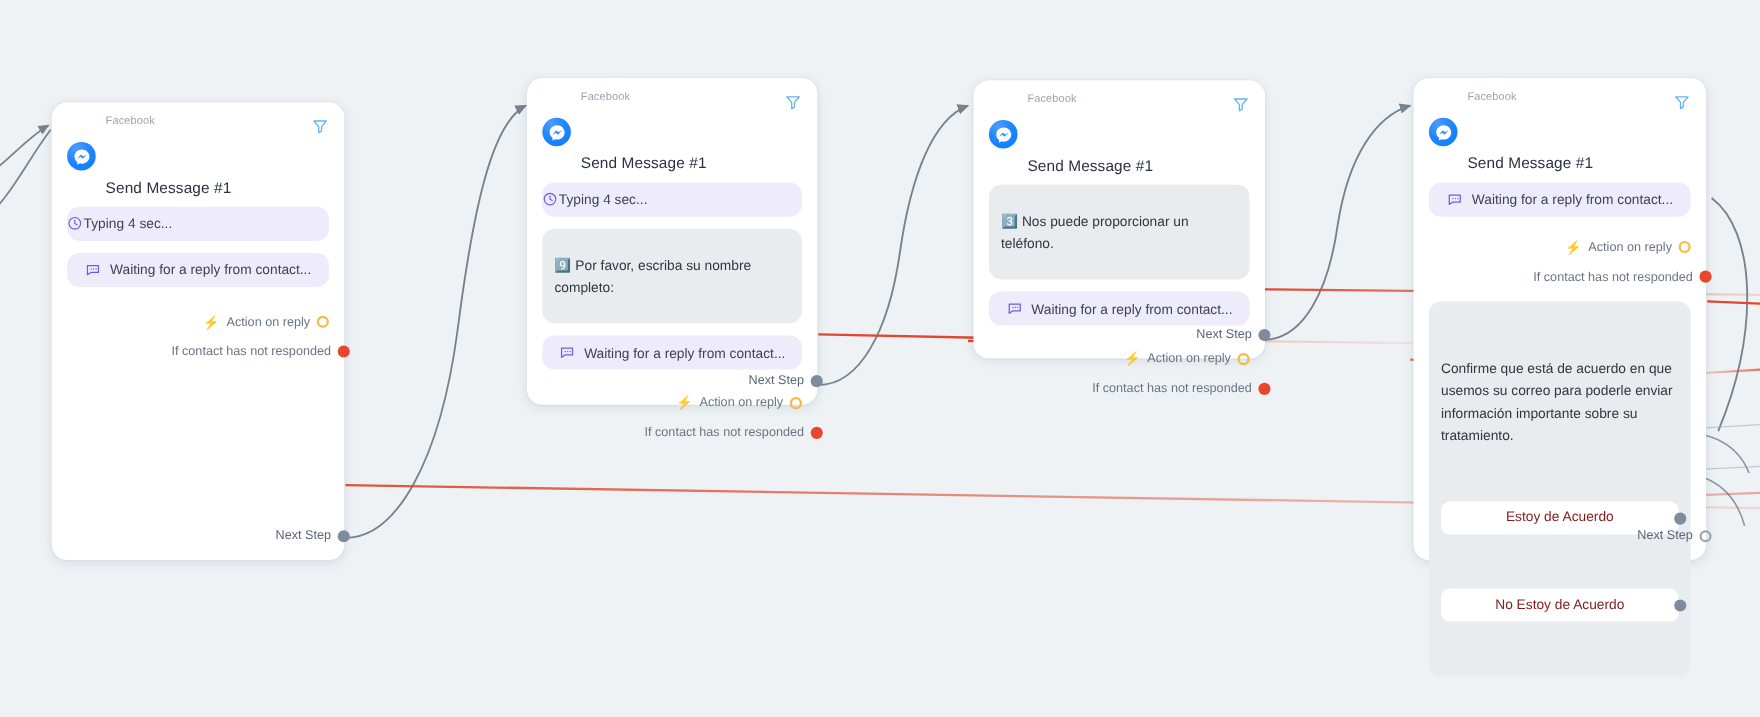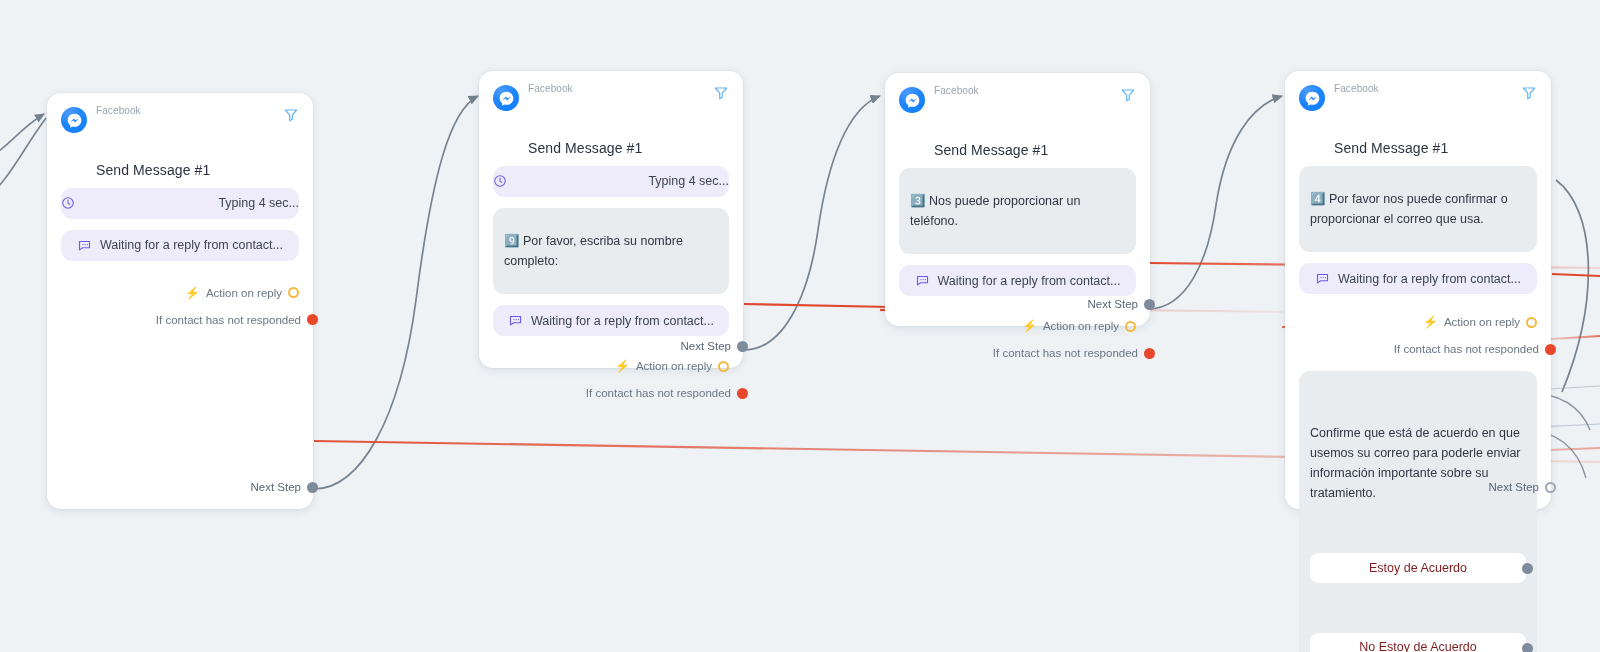--- a/index.html
+++ b/index.html
@@ -31,21 +31,21 @@
   .node {
     position: absolute;
     background: #ffffff;
     border-radius: 14px;
     box-shadow: 0 2px 10px rgba(32, 48, 74, 0.10), 0 0 0 1px rgba(32,48,74,0.03);
     box-sizing: border-box;
     padding: 12px 14px 12px 14px;
   }
   .node-head {
     display: flex;
-    align-items: flex-start;
+    align-items: center;
     gap: 9px;
     position: relative;
     margin-bottom: 10px;
   }
   .msgr-icon {
     width: 26px;
     height: 26px;
     border-radius: 50%;
     background: radial-gradient(circle at 32% 22%, #4d9bff 0%, #1f86fc 45%, #0a7cff 100%);
     flex: 0 0 auto;
@@ -76,22 +76,22 @@
     height: 16px;
   }
 
   
   .chip-typing {
     background: #eeecfb;
     border-radius: 11px;
     height: 31px;
     display: flex;
     align-items: center;
-    justify-content: space-between;
-    gap: 20px;
+    justify-content: flex-start;
+    gap: 1px;
     font-size: 12.5px;
     color: #3d4450;
     margin-bottom: 11px;
   }
   .chip-wait {
     background: #eeecfb;
     border-radius: 11px;
     min-height: 31px;
     display: flex;
     align-items: center;
@@ -381,21 +381,20 @@
         <span class="head-platform">Facebook</span>
         <span class="head-title">Send Message #1</span>
       </span>
       <span class="filter-icon">
         <svg width="16" height="16" viewBox="0 0 24 24">
             <path fill="none" stroke="#62b4f5" stroke-width="1.8" stroke-linejoin="round" d="M3.5 4.5h17l-6.6 7.6v6.2l-3.8 2.3v-8.5z"></path>
           </svg>
       </span>
     </div>
 
-    <div class="bubble">4️⃣ Por favor nos puede confirmar o proporcionar el correo que usa.</div>
 
     <div class="chip-wait">
       <svg width="15" height="15" viewBox="0 0 24 24">
           <path d="M4 5.5h16v10H9l-5 3.5z" fill="none" stroke="#6b5ce7" stroke-width="1.8" stroke-linejoin="round"></path>
           <circle cx="9.5" cy="10.5" r="1" fill="#6b5ce7"></circle>
           <circle cx="13" cy="10.5" r="1" fill="#6b5ce7"></circle>
           <circle cx="16.5" cy="10.5" r="1" fill="#6b5ce7"></circle>
         </svg>
       <span>Waiting for a reply from contact...</span>
     </div>

